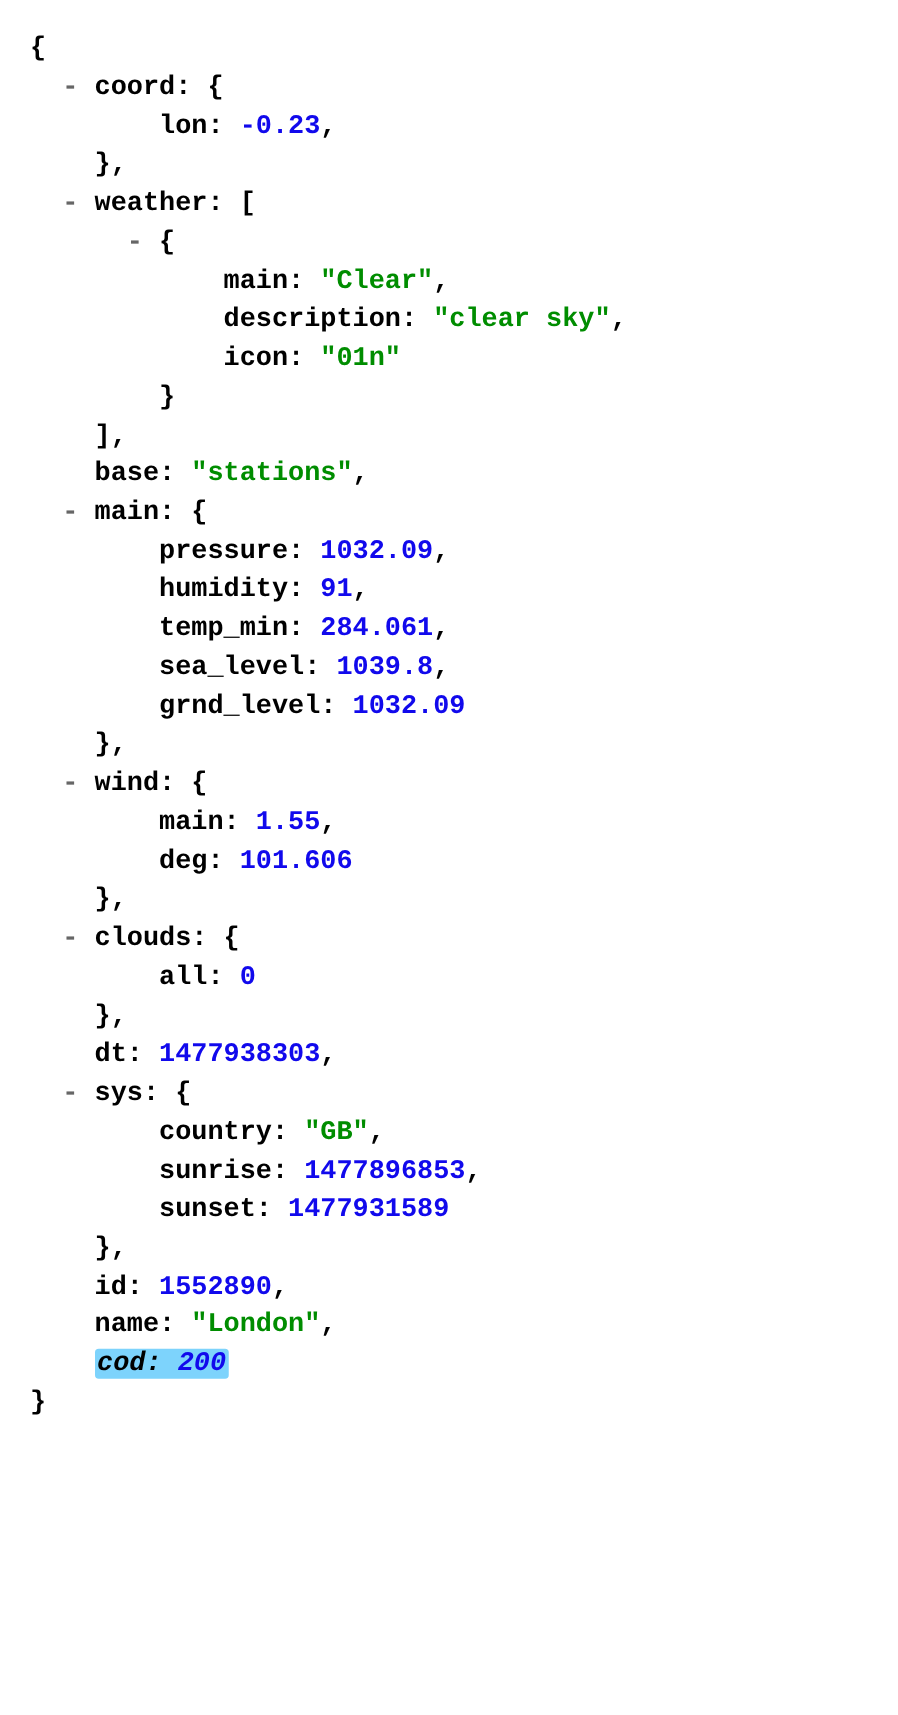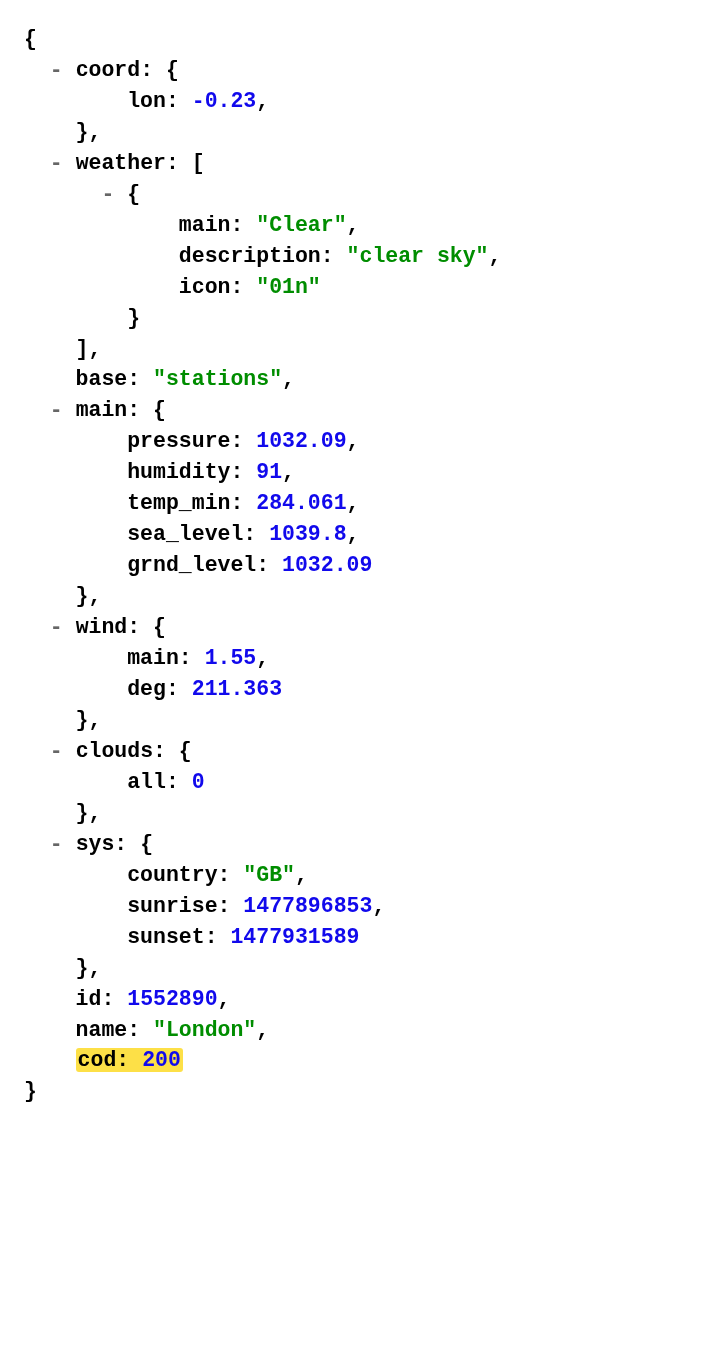--- a/index.html
+++ b/index.html
@@ -18,21 +18,21 @@
   .toggle {
     display: inline-block;
     color: #666;
     cursor: pointer;
     user-select: none;
   }
   .key { color: #000; }
   .punct { color: #000; }
   .num { color: #1109ec; }
   .str { color: #008d00; }
-  .hl { background: #fde047; border-radius: 3px; padding: 0 2px; }
+  .hl { background: #7dd3fc; border-radius: 3px; padding: 0 2px; font-style: italic; }
 </style>
 </head>
 <body>
 
 <div>
 
 <div class="row"><span class="punct">{</span></div>
 
 <div class="row">  <span class="toggle">-</span> <span class="key">coord</span><span class="punct">: {</span></div>
 <div class="row">        <span class="key">lon</span><span class="punct">: </span><span class="num">-0.23</span><span class="punct">,</span></div>
@@ -51,27 +51,28 @@
 <div class="row">  <span class="toggle">-</span> <span class="key">main</span><span class="punct">: {</span></div>
 <div class="row">        <span class="key">pressure</span><span class="punct">: </span><span class="num">1032.09</span><span class="punct">,</span></div>
 <div class="row">        <span class="key">humidity</span><span class="punct">: </span><span class="num">91</span><span class="punct">,</span></div>
 <div class="row">        <span class="key">temp_min</span><span class="punct">: </span><span class="num">284.061</span><span class="punct">,</span></div>
 <div class="row">        <span class="key">sea_level</span><span class="punct">: </span><span class="num">1039.8</span><span class="punct">,</span></div>
 <div class="row">        <span class="key">grnd_level</span><span class="punct">: </span><span class="num">1032.09</span></div>
 <div class="row">    <span class="punct">},</span></div>
 
 <div class="row">  <span class="toggle">-</span> <span class="key">wind</span><span class="punct">: {</span></div>
 <div class="row">        <span class="key">main</span><span class="punct">: </span><span class="num">1.55</span><span class="punct">,</span></div>
-<div class="row">        <span class="key">deg</span><span class="punct">: </span><span class="num">211.363</span></div>
+<div class="row">        <span class="key">deg</span><span class="punct">: </span><span class="num">101.606</span></div>
 <div class="row">    <span class="punct">},</span></div>
 
 <div class="row">  <span class="toggle">-</span> <span class="key">clouds</span><span class="punct">: {</span></div>
 <div class="row">        <span class="key">all</span><span class="punct">: </span><span class="num">0</span></div>
 <div class="row">    <span class="punct">},</span></div>
 
+<div class="row">    <span class="key">dt</span><span class="punct">: </span><span class="num">1477938303</span><span class="punct">,</span></div>
 
 <div class="row">  <span class="toggle">-</span> <span class="key">sys</span><span class="punct">: {</span></div>
 <div class="row">        <span class="key">country</span><span class="punct">: </span><span class="str">"GB"</span><span class="punct">,</span></div>
 <div class="row">        <span class="key">sunrise</span><span class="punct">: </span><span class="num">1477896853</span><span class="punct">,</span></div>
 <div class="row">        <span class="key">sunset</span><span class="punct">: </span><span class="num">1477931589</span></div>
 <div class="row">    <span class="punct">},</span></div>
 
 <div class="row">    <span class="key">id</span><span class="punct">: </span><span class="num">1552890</span><span class="punct">,</span></div>
 <div class="row">    <span class="key">name</span><span class="punct">: </span><span class="str">"London"</span><span class="punct">,</span></div>
 <div class="row">    <span class="hl"><span class="key">cod</span><span class="punct">: </span><span class="num">200</span></span></div>

